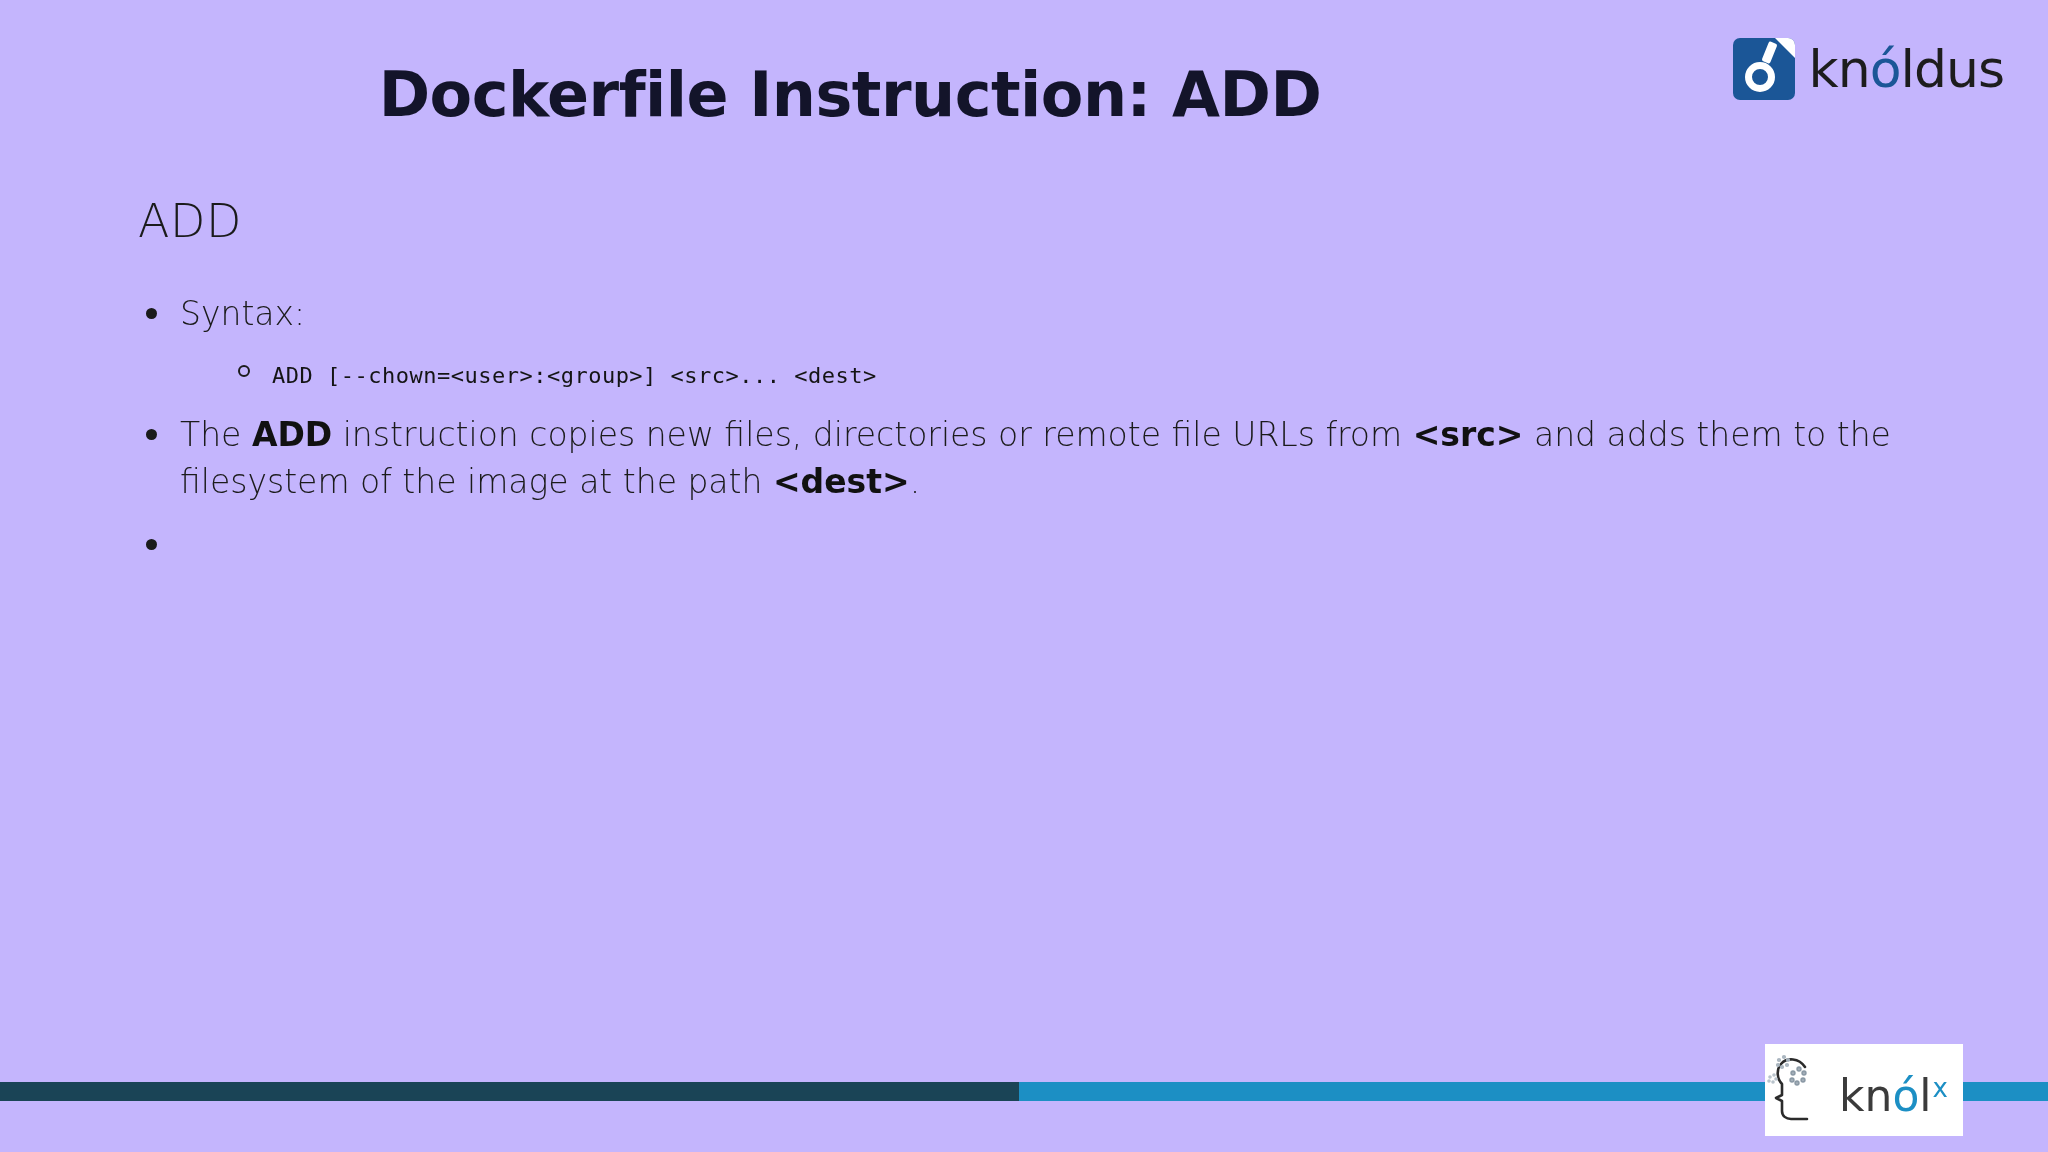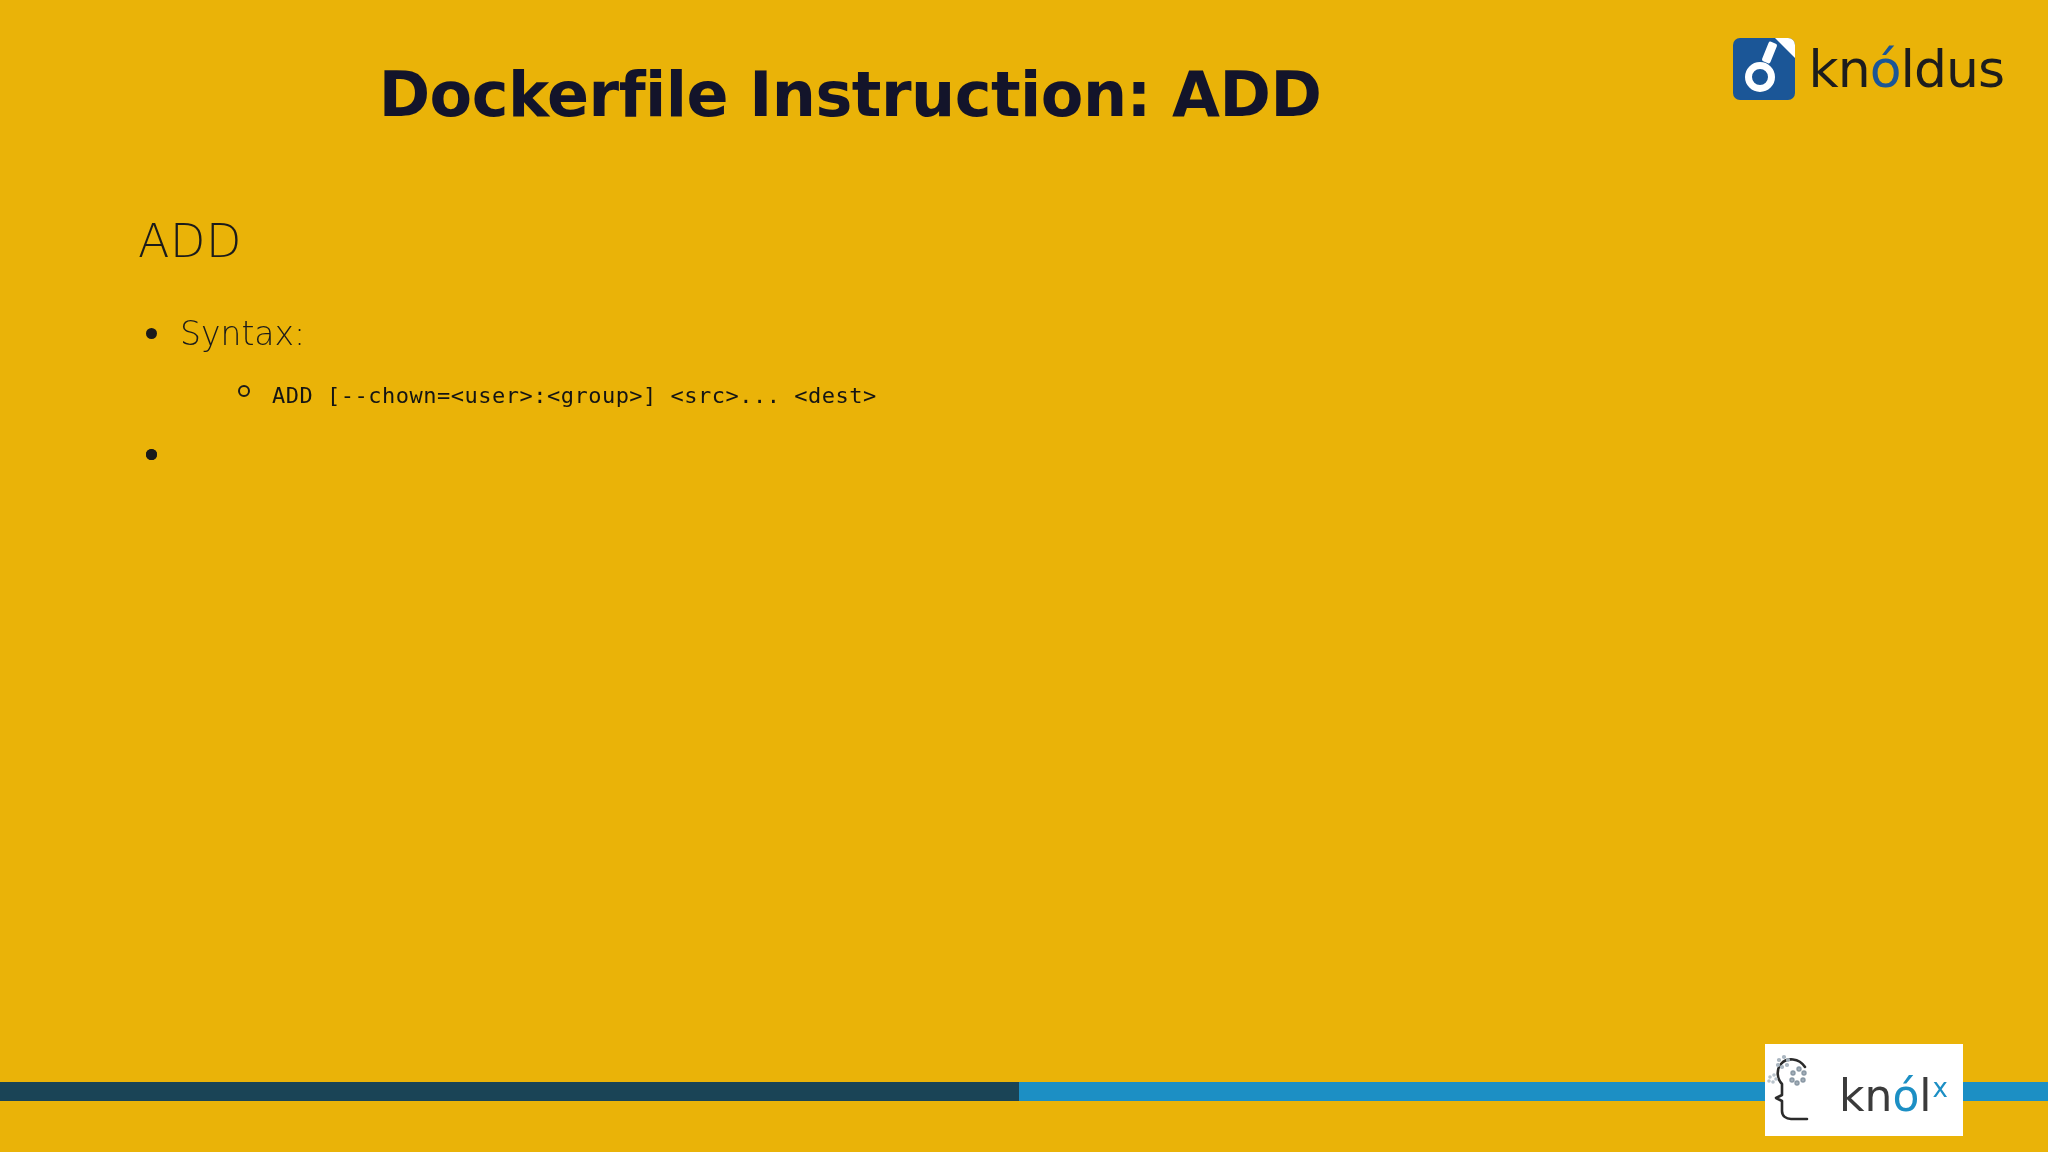--- a/index.html
+++ b/index.html
@@ -13,21 +13,21 @@
     position: relative;
     overflow: hidden;
     font-family: "Liberation Sans", sans-serif;
     -webkit-font-smoothing: antialiased;
   }
 
   
   .slide {
     position: absolute;
     inset: 0;
-    background: #eab308;
+    background: #c4b5fd;
   }
 
   
   .brand-logo {
     position: absolute;
     top: 36px;
     right: 44px;
     display: flex;
     align-items: center;
     gap: 14px;
@@ -95,21 +95,21 @@
     font-weight: 700;
     color: #13142a;
     letter-spacing: -0.5px;
     white-space: nowrap;
   }
 
   
   .content {
     position: absolute;
     left: 138px;
-    top: 216px;
+    top: 196px;
     width: 1780px;
   }
   .section-heading {
     font-family: "DejaVu Sans", sans-serif;
     font-size: 46px;
     font-weight: 300;
     color: #1b1b1b;
     letter-spacing: 0.5px;
     margin: 0 0 44px 0;
     line-height: 1.1;
@@ -256,20 +256,21 @@
         <ul class="sub-bullets">
           <li class="sub-bullet">
             <span class="ring"></span>
             <span class="code-line">ADD [--chown=&lt;user&gt;:&lt;group&gt;] &lt;src&gt;... &lt;dest&gt;</span>
           </li>
         </ul>
       </li>
 
       <li class="bullet">
         <span class="dot"></span>
+        <span><span>The </span><b>ADD</b><span> instruction copies new files, directories or remote file URLs from </span><b>&lt;src&gt;</b><span> and adds them to the filesystem of the image at the path </span><b>&lt;dest&gt;</b><span>.</span></span>
       </li>
 
 
       <li class="bullet">
         <span class="dot"></span>
       </li>
 
     </ul>
   </div>
 

